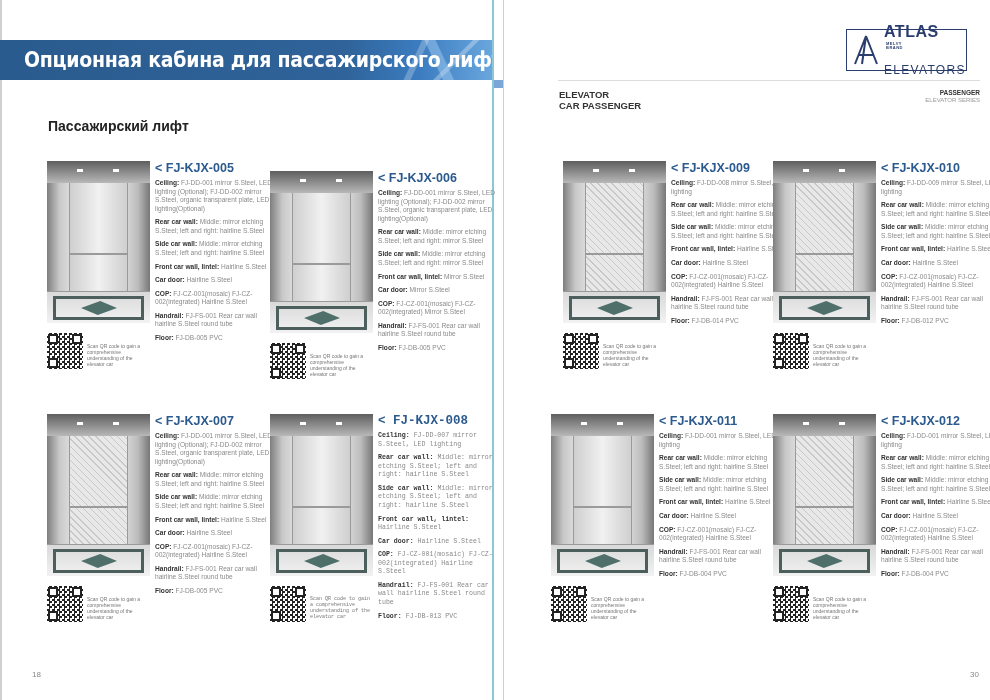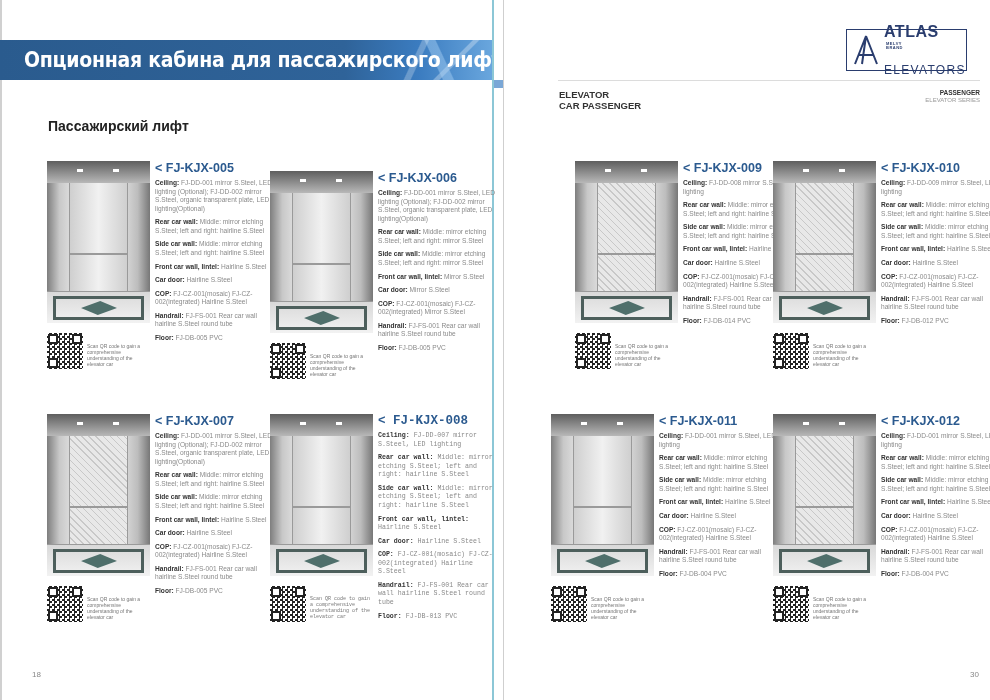--- a/index.html
+++ b/index.html
@@ -170,21 +170,21 @@
       <div class="spec"><b>Rear car wall:</b> <span>Middle: mirror etching S.Steel; left and right: mirror S.Steel</span></div>
       <div class="spec"><b>Side car wall:</b> <span>Middle: mirror etching S.Steel; left and right: mirror S.Steel</span></div>
       <div class="spec"><b>Front car wall, lintel:</b> <span>Mirror S.Steel</span></div>
       <div class="spec"><b>Car door:</b> <span>Mirror S.Steel</span></div>
       <div class="spec"><b>COP:</b> <span>FJ-CZ-001(mosaic) FJ-CZ-002(integrated) Mirror S.Steel</span></div>
       <div class="spec"><b>Handrail:</b> <span>FJ-FS-001 Rear car wall hairline S.Steel round tube</span></div>
       <div class="spec"><b>Floor:</b> <span>FJ-DB-005 PVC</span></div>
     </div>
   </div>
 
-  <div class="card" style="left: 575px; top: 161px; padding-left: 8px;">
+  <div class="card" style="left: 563px; top: 161px; padding-left: 8px;">
     <div class="photo">
       <div class="ceil"></div>
       <div class="light" style="left:30px"></div>
       <div class="light" style="left:66px"></div>
       <div class="back pattern"></div>
       <div class="rail"></div>
       <div class="floor">
           <div class="floor-border"></div>
           <div class="floor-inlay"></div>
         </div>

